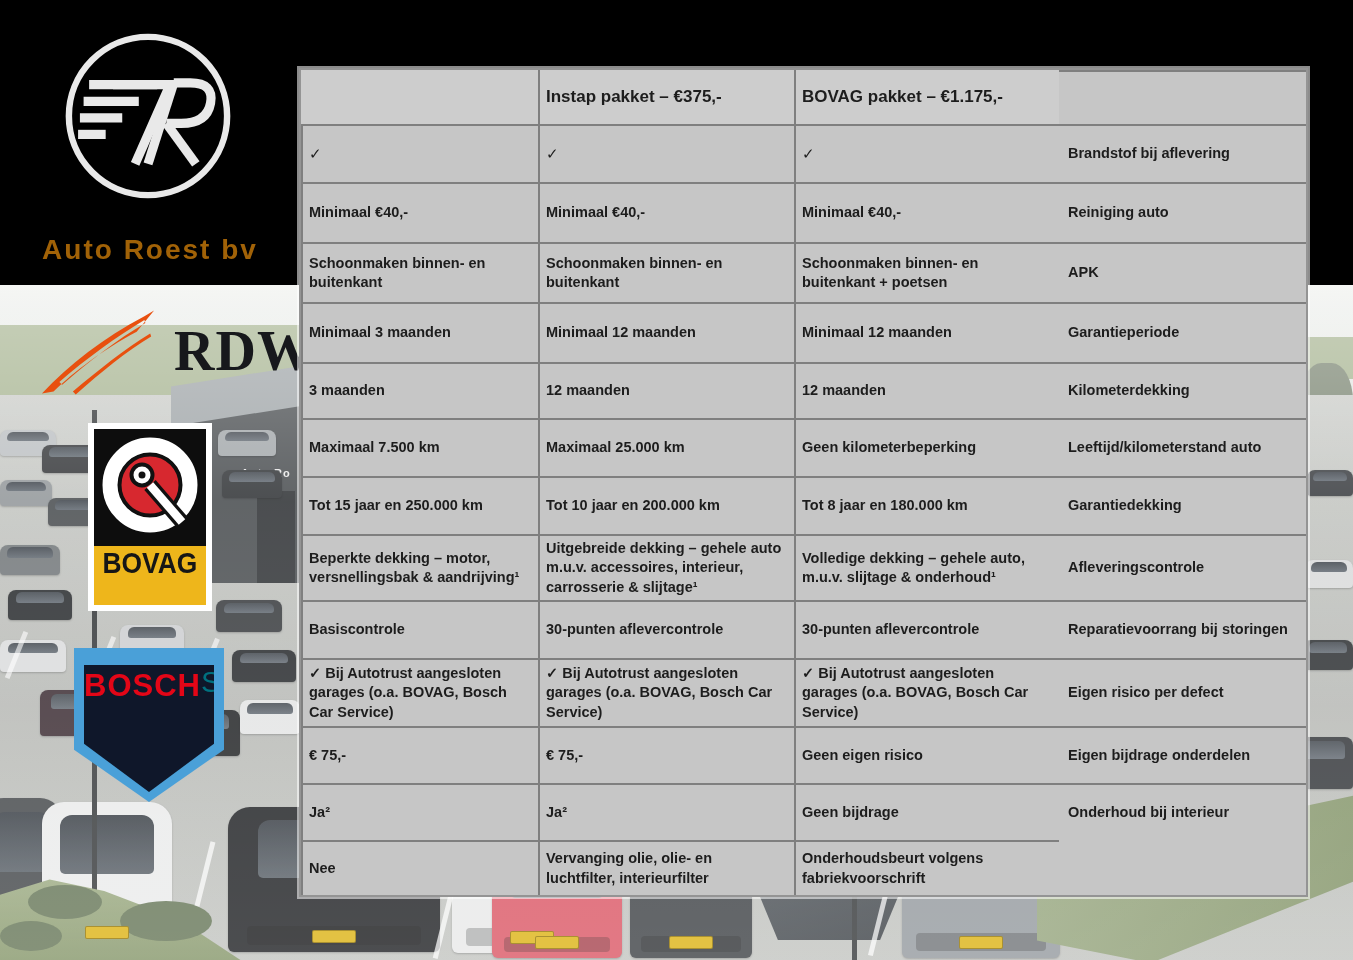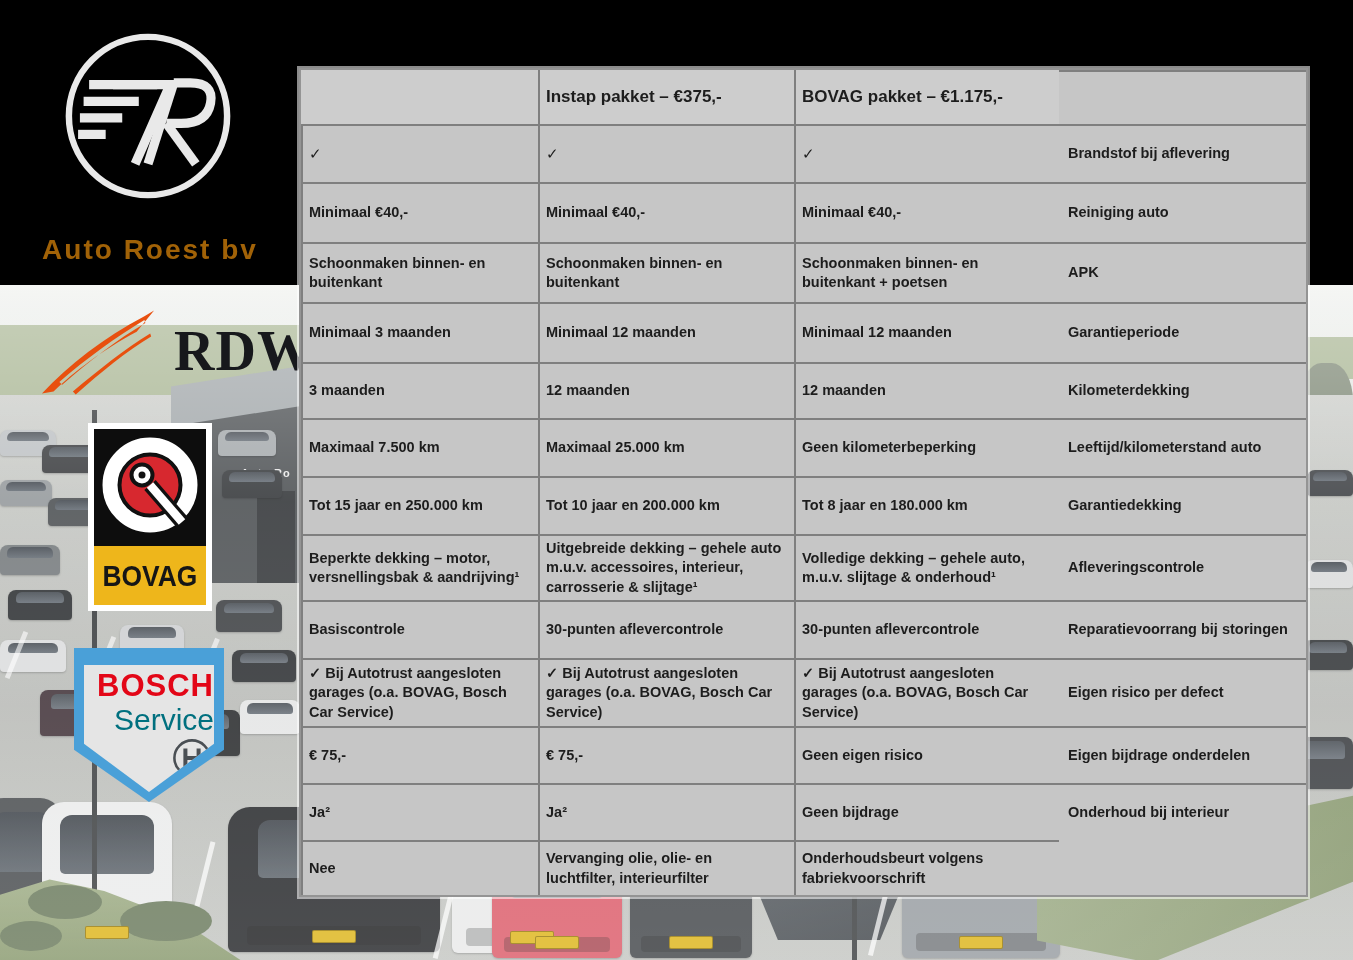--- a/index.html
+++ b/index.html
@@ -48,30 +48,30 @@
     color:#a16207;font-size:28px;font-weight:600;letter-spacing:2px;}
   
   .rdw{position:absolute;left:40px;top:306px;z-index:3;display:flex;align-items:center;}
   .rdw .txt{font-family:"Liberation Serif",serif;font-weight:700;font-size:56px;color:#17181c;
     letter-spacing:1px;margin-left:18px;line-height:1;}
   
   .bovag{position:absolute;left:88px;top:423px;width:124px;height:188px;background:#fff;z-index:3;
     padding:6px;box-sizing:border-box;}
   .bovag .emblem{width:112px;height:117px;display:block;}
   .bovag .yellow{width:112px;height:59px;background:var(--bovag-yellow,#eeb61b);display:flex;
-    align-items:center;justify-content:center;}
+    justify-content:center;}
   .bovag .word{font-weight:800;font-size:30px;color:#161616;letter-spacing:0;transform:scaleX(.88);
     font-family:"Liberation Sans",sans-serif;}
   
   .bosch{position:absolute;left:74px;top:648px;width:150px;height:154px;z-index:3;
     background:var(--bosch-blue,#4aa0d8);
     clip-path:polygon(0 0,100% 0,100% 66%,50% 100%,0 66%);}
-  .bosch .inner{position:absolute;left:10px;right:10px;top:17px;bottom:10px;background:#e5e5e5;
+  .bosch .inner{position:absolute;left:10px;right:10px;top:17px;bottom:10px;background:#0f172a;
     clip-path:polygon(0 0,100% 0,100% 62%,50% 100%,0 62%);
-    display:flex;flex-direction:column;align-items:flex-end;}
+    display:flex;align-items:flex-start;}
   .bosch .b1{color:var(--bosch-red,#e30617);font-weight:800;font-size:31px;line-height:1.1;margin-top:4px;letter-spacing:1px;}
   .bosch .b2{color:var(--bosch-teal,#00707f);font-weight:400;font-size:30px;line-height:1.1;}
   
   .pkg-table{position:absolute;left:299px;top:68px;z-index:4;display:grid;
     border:2px solid #949494;box-shadow:0 0 0 2px rgba(255,255,255,.55);
     background:var(--table-gray,#c6c6c6);}
   .cell{display:flex;align-items:center;padding:4px 10px 4px 9px;box-sizing:border-box;
     background:var(--table-gray,#c6c6c6);color:#1d1d1d;font-weight:700;font-size:14.5px;line-height:1.32;}
   .cell.hdr{font-size:17px;background:#cdcdcd;}
   .cell.check{font-weight:400;font-size:15px;}

